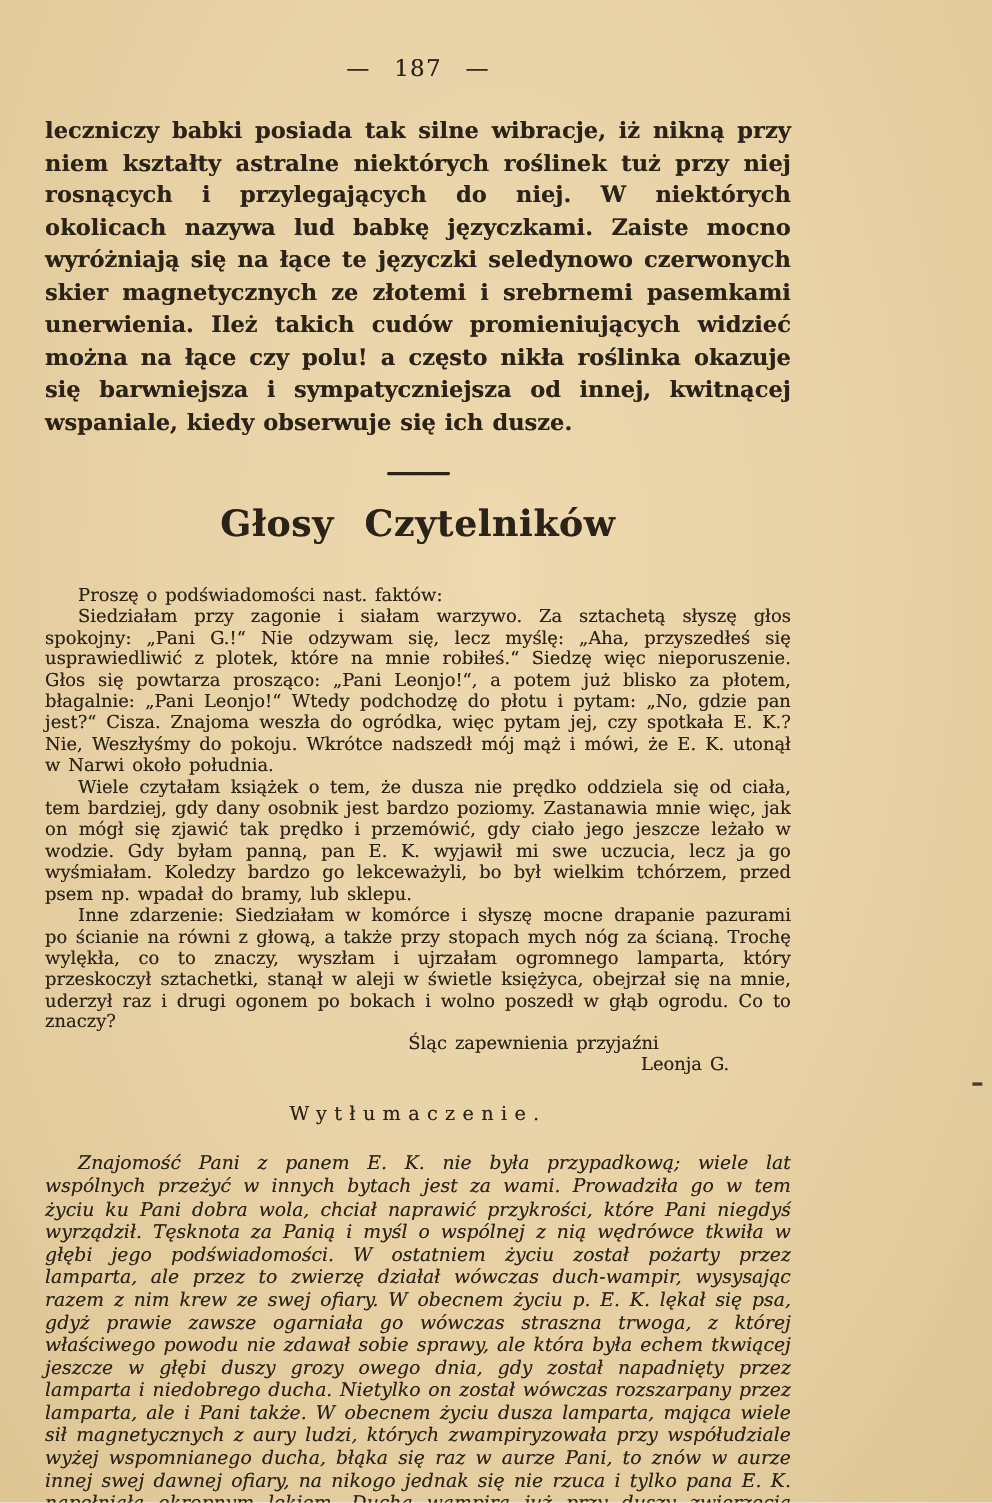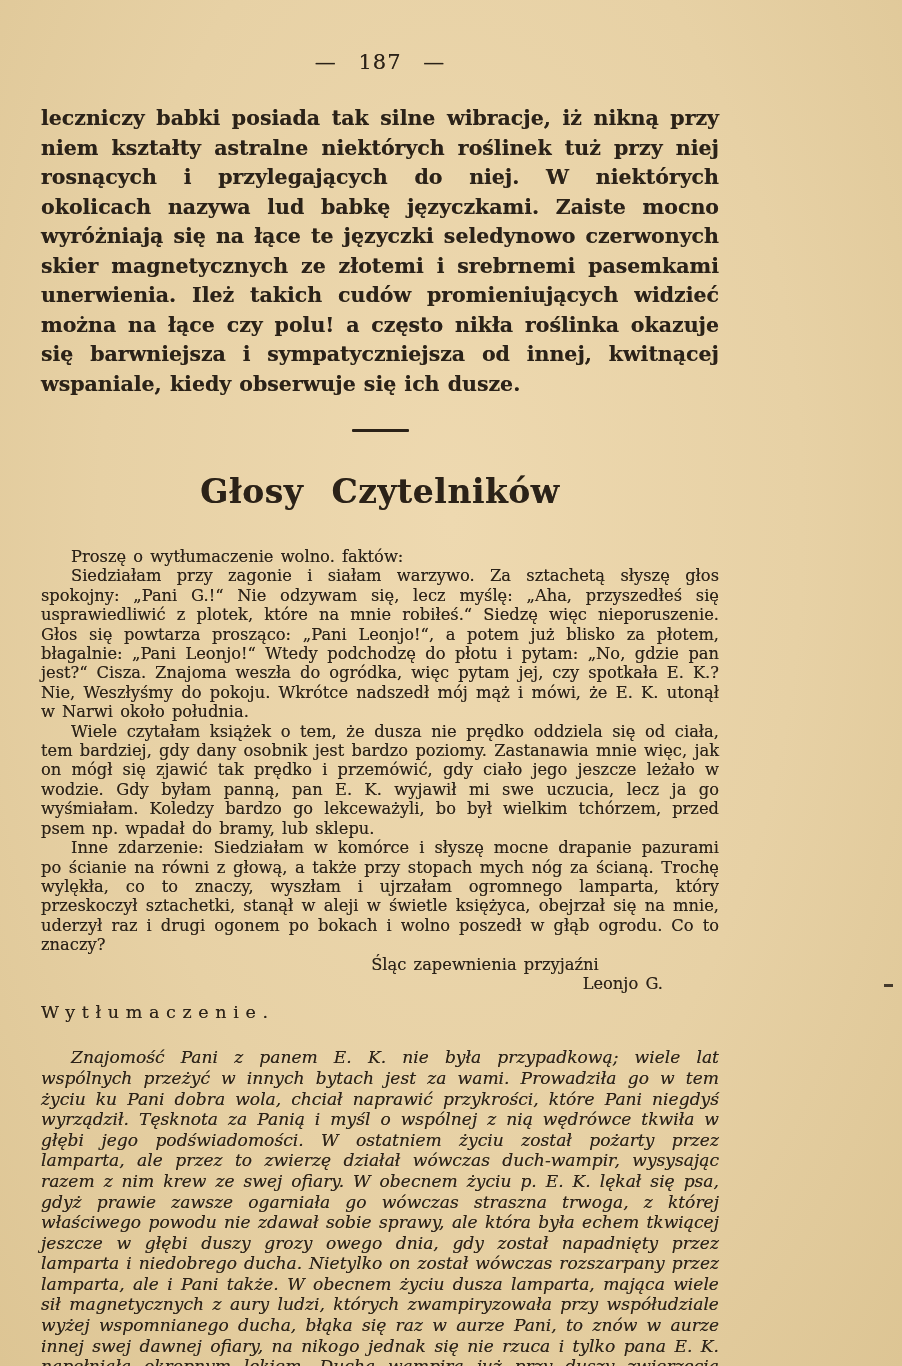--- a/index.html
+++ b/index.html
@@ -32,21 +32,21 @@
     word-spacing: 1px;
     font-weight: bold;
   }
   .divider {
     width: 57px; height: 3px;
     background: #2b2218;
     margin: 30px auto 0;
     border-radius: 1px;
   }
   .heading {
-    margin: 40px 0 0;
+    margin: 24px 0 0;
     text-align: center;
     font-size: 33px;
     font-weight: bold;
     word-spacing: 16px;
     letter-spacing: 0.5px;
   }
   .letter {
     margin-top: 36px;
     font-size: 16.3px;
     line-height: 19.4px;
@@ -57,22 +57,22 @@
   .indent { text-indent: 30px; }
   .closing {
     text-align: center;
     transform: translateX(105px);
   }
   .signature {
     text-align: right;
     padding-right: 56px;
   }
   .subheading {
-    margin: 9px 0 0;
-    text-align: left;
+    margin: 26px 0 0;
+    text-align: center;
     font-size: 17.5px;
     font-weight: normal;
     letter-spacing: 0.38em;
   }
   .explanation {
     margin: 25px 0 0;
     font-size: 17.1px;
     line-height: 20.6px;
     text-align: justify;
     word-spacing: 1.5px;
@@ -92,26 +92,26 @@
 
   <div class="pagenum">— 187 —</div>
 
   <p class="intro">leczniczy babki posiada tak silne wibracje, iż nikną przy niem kształty astralne niektórych roślinek tuż przy niej rosnących i przylegających do niej. W niektórych okolicach nazywa lud babkę języczkami. Zaiste mocno wyróżniają się na łące te języczki seledynowo czerwonych skier magnetycznych ze złotemi i srebrnemi pasemkami unerwienia. Ileż takich cudów promieniujących widzieć można na łące czy polu! a często nikła roślinka okazuje się barwniejsza i sympatyczniejsza od innej, kwitnącej wspaniale, kiedy obserwuje się ich dusze.</p>
 
   <div class="divider"></div>
 
   <h1 class="heading">Głosy Czytelników</h1>
 
   <div class="letter">
-    <p class="just indent">Proszę o wytłumaczenie wolno. faktów:</p>
+    <p class="just indent">Proszę o podświadomości nast. faktów:</p>
     <p class="just indent">Siedziałam przy zagonie i siałam warzywo. Za sztachetą słyszę głos spokojny: „Pani G.!“ Nie odzywam się, lecz myślę: „Aha, przyszedłeś się usprawiedliwić z plotek, które na mnie robiłeś.“ Siedzę więc nieporuszenie. Głos się powtarza prosząco: „Pani Leonjo!“, a potem już blisko za płotem, błagalnie: „Pani Leonjo!“ Wtedy podchodzę do płotu i pytam: „No, gdzie pan jest?“ Cisza. Znajoma weszła do ogródka, więc pytam jej, czy spotkała E. K.? Nie, Weszłyśmy do pokoju. Wkrótce nadszedł mój mąż i mówi, że E. K. utonął w Narwi około południa.</p>
     <p class="just indent">Wiele czytałam książek o tem, że dusza nie prędko oddziela się od ciała, tem bardziej, gdy dany osobnik jest bardzo poziomy. Zastanawia mnie więc, jak on mógł się zjawić tak prędko i przemówić, gdy ciało jego jeszcze leżało w wodzie. Gdy byłam panną, pan E. K. wyjawił mi swe uczucia, lecz ja go wyśmiałam. Koledzy bardzo go lekceważyli, bo był wielkim tchórzem, przed psem np. wpadał do bramy, lub sklepu.</p>
     <p class="just indent">Inne zdarzenie: Siedziałam w komórce i słyszę mocne drapanie pazurami po ścianie na równi z głową, a także przy stopach mych nóg za ścianą. Trochę wylękła, co to znaczy, wyszłam i ujrzałam ogromnego lamparta, który przeskoczył sztachetki, stanął w aleji w świetle księżyca, obejrzał się na mnie, uderzył raz i drugi ogonem po bokach i wolno poszedł w głąb ogrodu. Co to znaczy?</p>
     <p class="closing">Śląc zapewnienia przyjaźni</p>
-    <p class="signature">Leonjo G.</p>
+    <p class="signature">Leonja G.</p>
   </div>
 
   <h2 class="subheading">Wytłumaczenie.</h2>
 
   <p class="explanation indent">Znajomość Pani z panem E. K. nie była przypadkową; wiele lat wspólnych przeżyć w innych bytach jest za wami. Prowadziła go w tem życiu ku Pani dobra wola, chciał naprawić przykrości, które Pani niegdyś wyrządził. Tęsknota za Panią i myśl o wspólnej z nią wędrówce tkwiła w głębi jego podświadomości. W ostatniem życiu został pożarty przez lamparta, ale przez to zwierzę działał wówczas duch-wampir, wysysając razem z nim krew ze swej ofiary. W obecnem życiu p. E. K. lękał się psa, gdyż prawie zawsze ogarniała go wówczas straszna trwoga, z której właściwego powodu nie zdawał sobie sprawy, ale która była echem tkwiącej jeszcze w głębi duszy grozy owego dnia, gdy został napadnięty przez lamparta i niedobrego ducha. Nietylko on został wówczas rozszarpany przez lamparta, ale i Pani także. W obecnem życiu dusza lamparta, mająca wiele sił magnetycznych z aury ludzi, których zwampiryzowała przy współudziale wyżej wspomnianego ducha, błąka się raz w aurze Pani, to znów w aurze innej swej dawnej ofiary, na nikogo jednak się nie rzuca i tylko pana E. K. napełniała okropnym lękiem. Ducha wampira już przy duszy zwierzęcia niema. Pan E. K., mając żal do Pani za to, iż go Pani w tem życiu odepchnęła, mówił o Pani czasem nieżyczliwie. Wiedział o tem, że Pani ma o to żal do niego i jakby czuł w duchu, że Pani się od niego z tego powodu mocno odrywa. W nader przykrej chwili tonięcia przebiegło przed wzrokiem jego ducha błyskawicznie całe jego ostatnie życie z kilku rzutami myśli i w daleką przeszłość. Poznał, jak drogą mu Pani jest i w duchu zawołał błagalnie: „Pani Leonjo!“, chcąc przeprosić za wszystko, w czem Pani</p>
 
   <div class="stray-dash"></div>
 
 </div>
 

